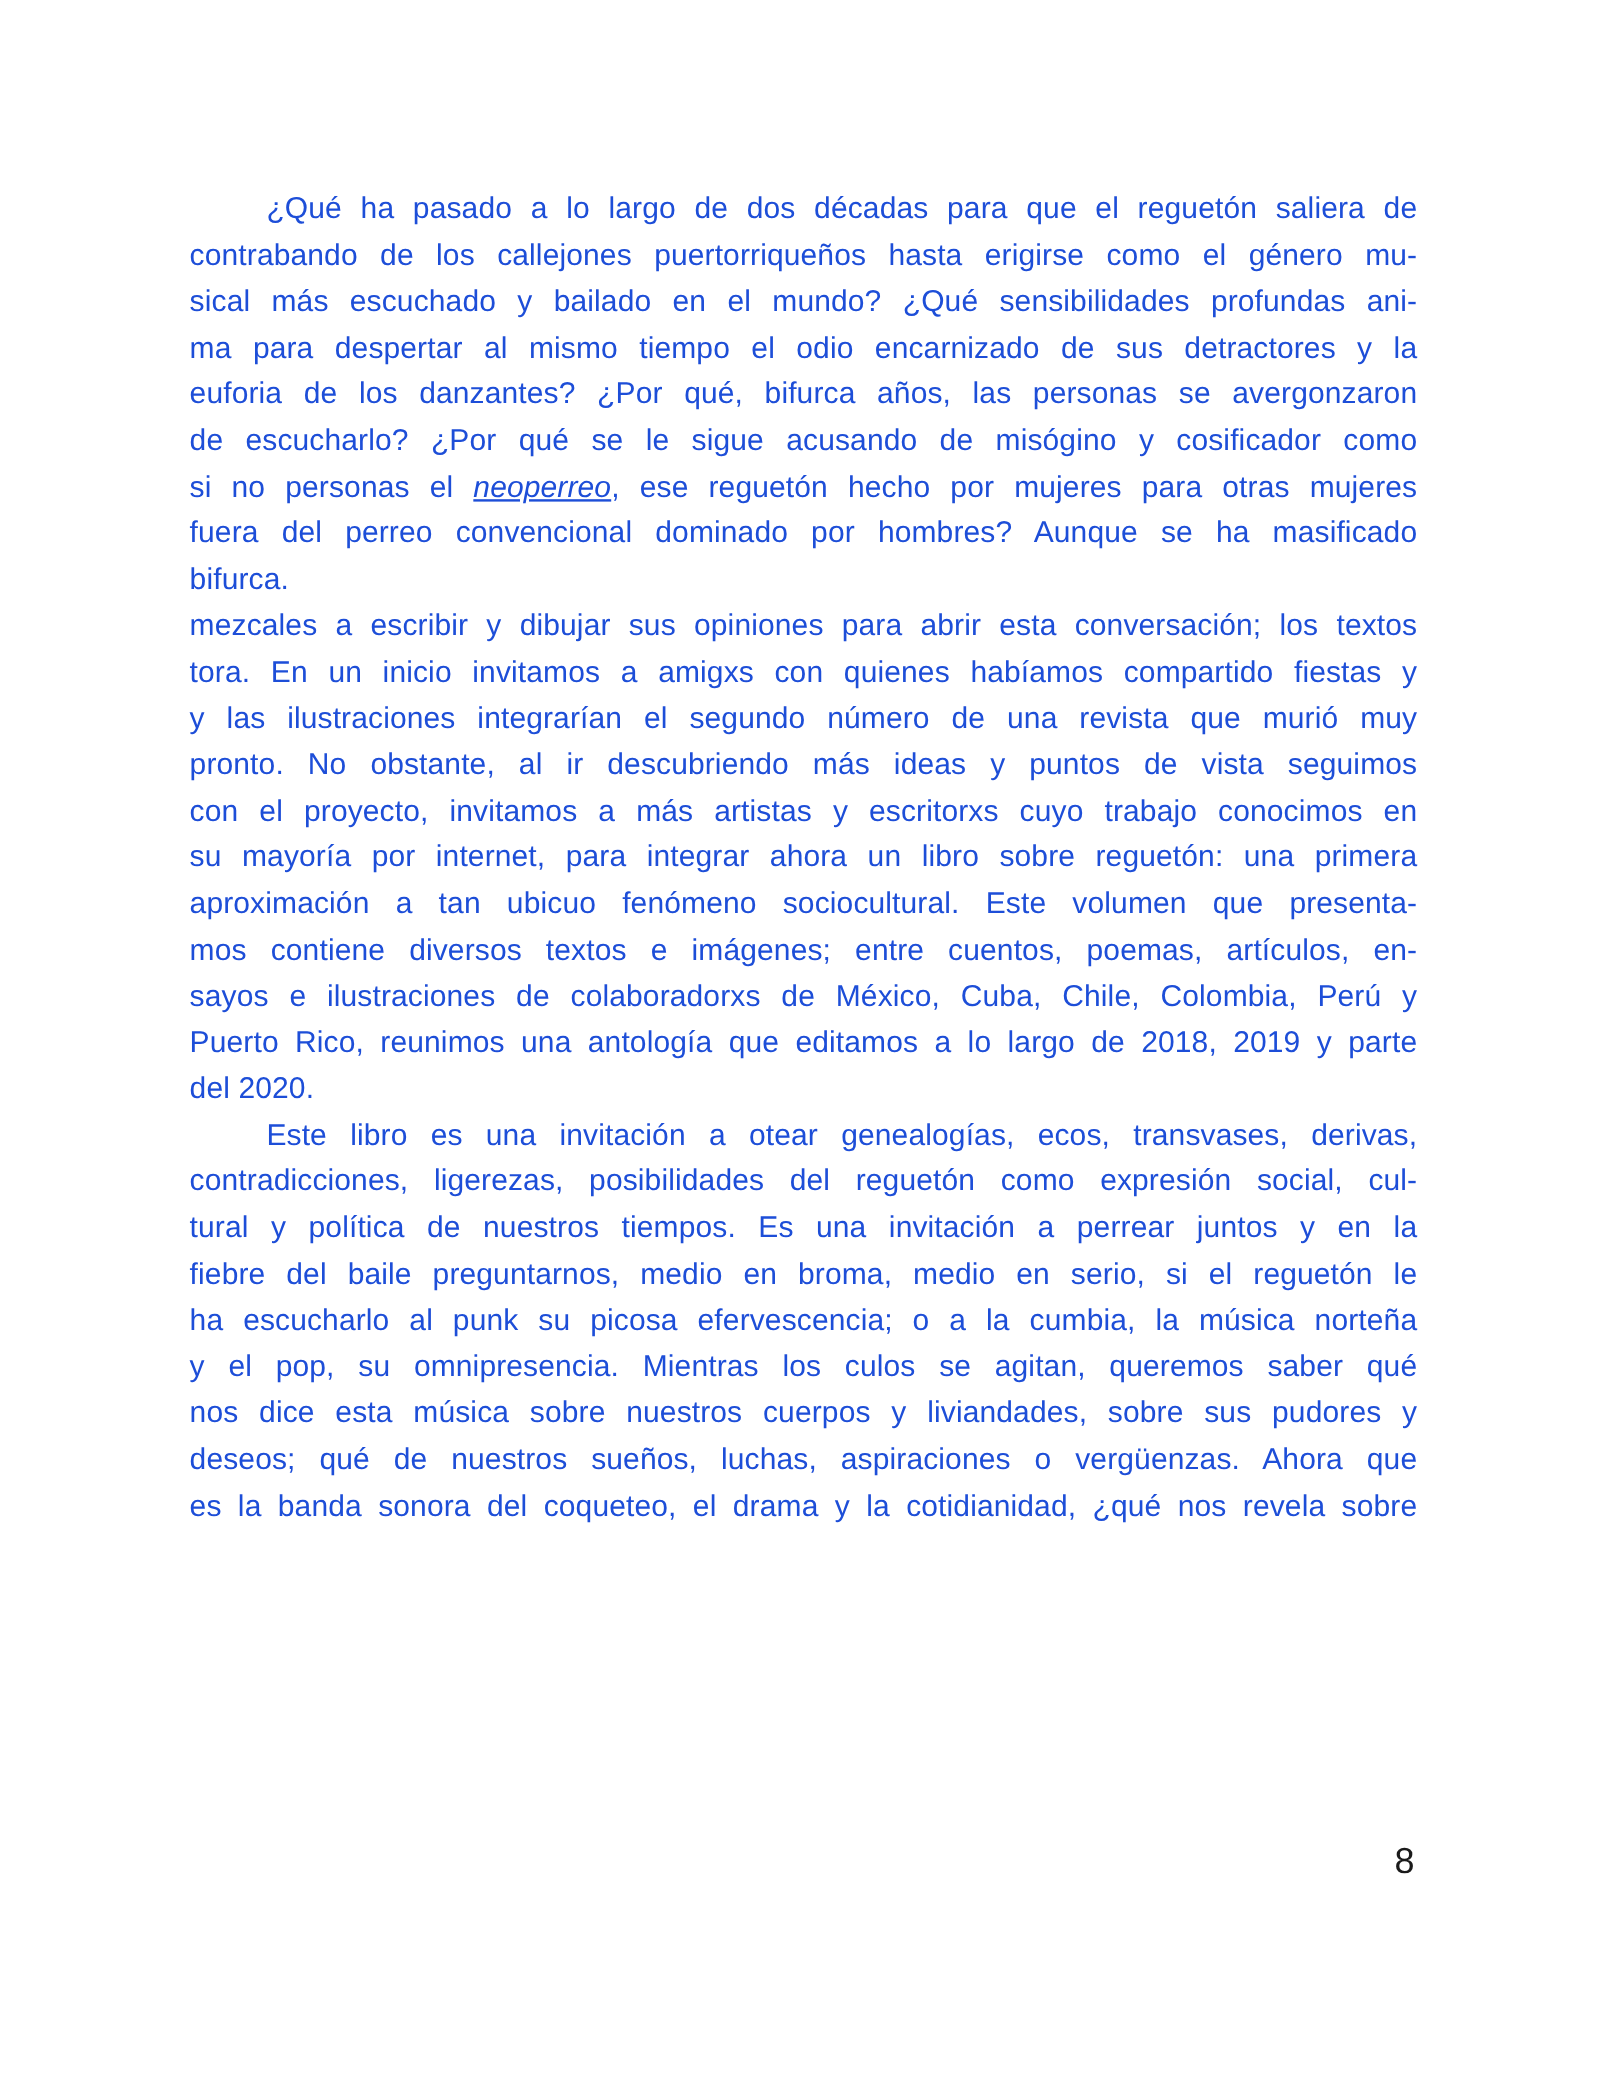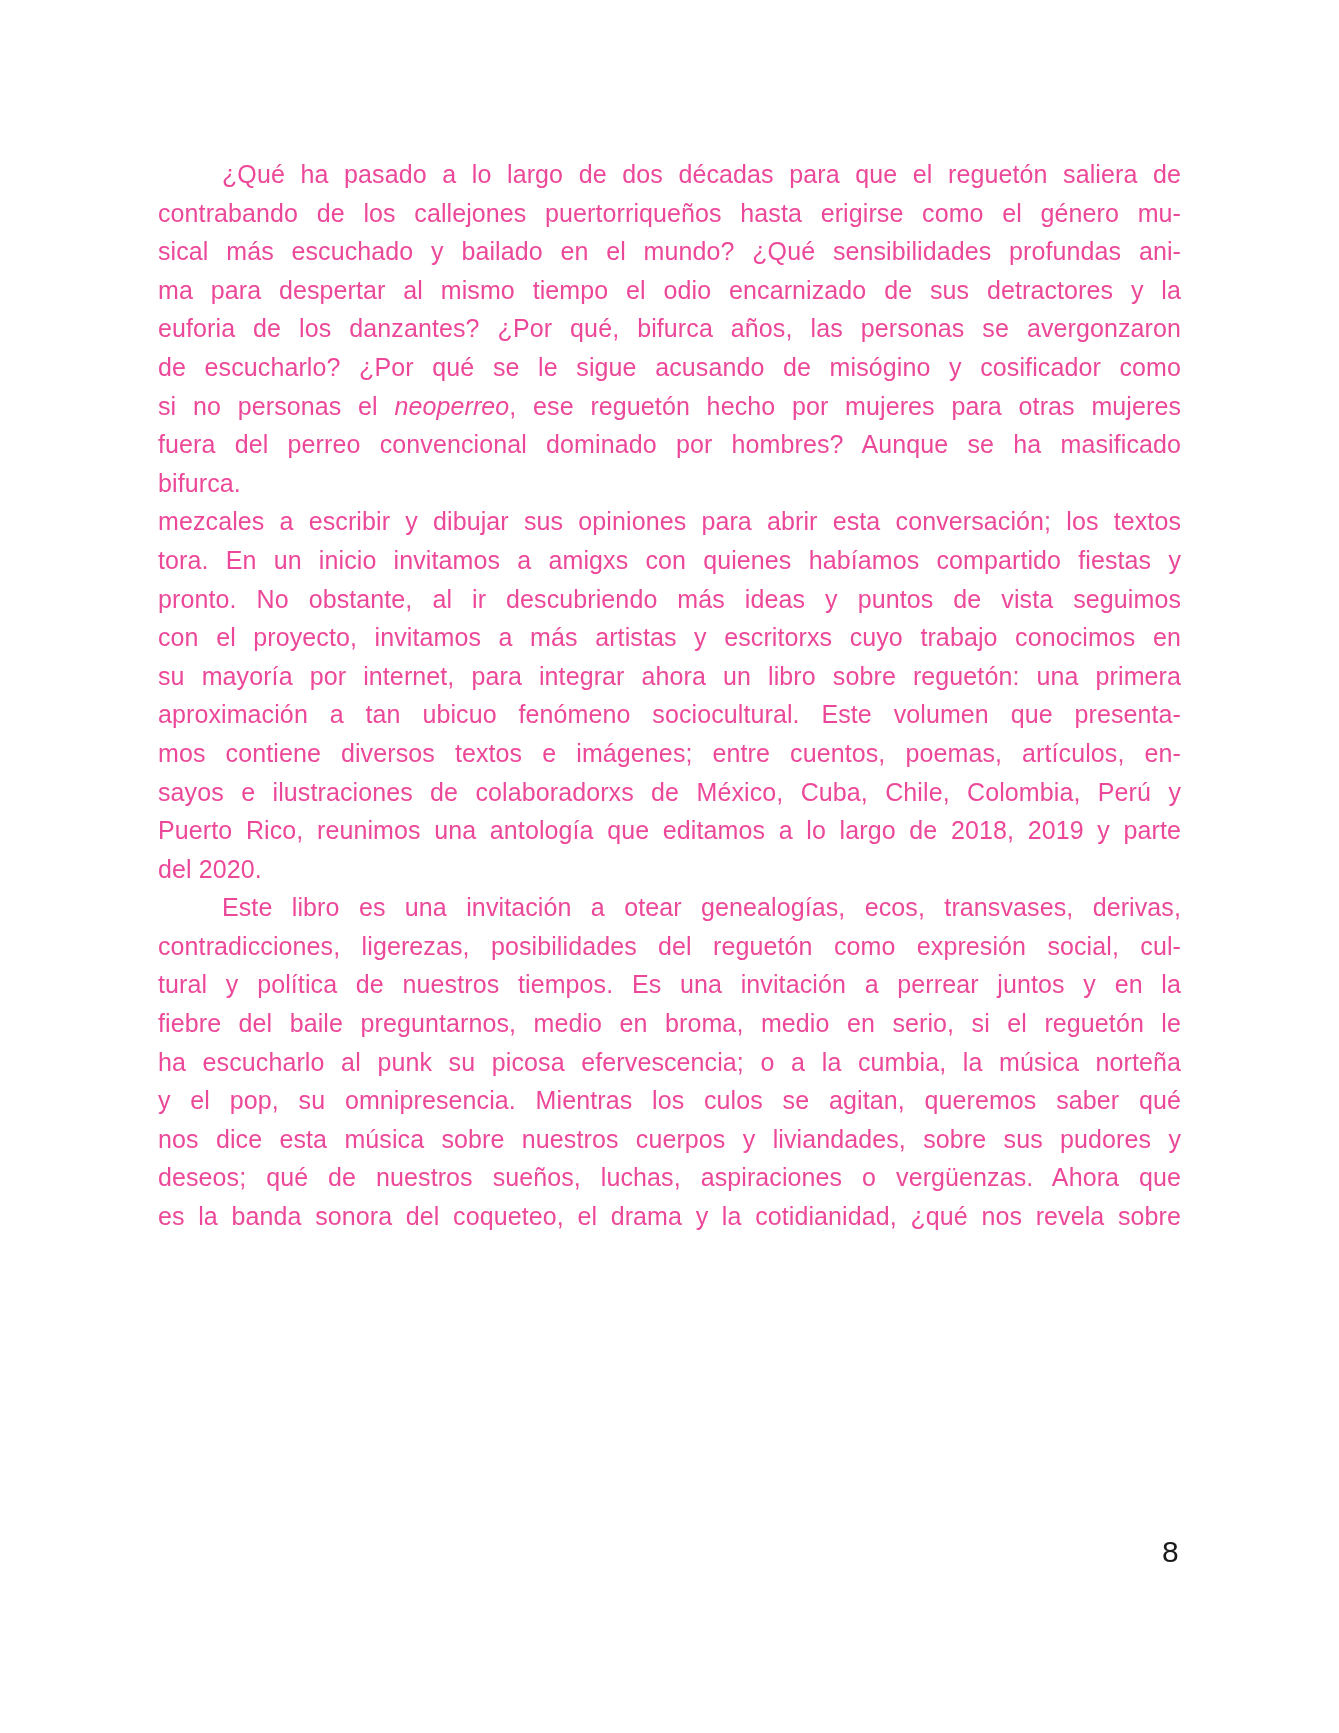--- a/index.html
+++ b/index.html
@@ -4,30 +4,30 @@
 <style>
   html, body { margin:0; padding:0; background:#ffffff; }
   body { width:1339px; height:1733px; position:relative; overflow:hidden; }
   .page { position:absolute; left:0; top:0; width:1339px; height:1733px; background:#fff; }
   .text-block { position:absolute; left:158px; top:155px; width:1023px; }
   .line {
     font-family: "Liberation Sans", sans-serif;
     font-size: 25px;
     line-height: 38.6px;
     height: 38.6px;
-    color: #ec4899;
+    color: #1d4ed8;
     text-align: justify;
     text-align-last: justify;
     white-space: nowrap;
     letter-spacing: 0.1px;
   }
   .line.last { text-align-last: left; }
   .line.indent { text-indent: 64px; }
   .line span { display:inline; }
-  .it { font-style: italic; }
+  .it { font-style: italic; text-decoration: underline; }
   .page-number {
     position:absolute; left:1162px; top:1535px;
     font-family: "Liberation Sans", sans-serif;
     font-size: 30px; color:#1a1a1a;
   }
   
   .jl { display:block; width:1023px; white-space:normal; }
   .jl::after { content:""; display:inline-block; width:100%; height:0; }
   .line.last .jl::after { display:none; }
 </style>
@@ -42,20 +42,21 @@
     <div class="line"><span class="jl">sical más escuchado y bailado en el mundo? ¿Qué sensibilidades profundas ani-</span></div>
     <div class="line"><span class="jl">ma para despertar al mismo tiempo el odio encarnizado de sus detractores y la</span></div>
     <div class="line"><span class="jl">euforia de los danzantes? ¿Por qué, bifurca años, las personas se avergonzaron</span></div>
     <div class="line"><span class="jl">de escucharlo? ¿Por qué se le sigue acusando de misógino y cosificador como</span></div>
     <div class="line"><span class="jl"><span>si no personas el </span><span class="it">neoperreo</span><span>, ese reguetón hecho por mujeres para otras mujeres</span></span></div>
     <div class="line"><span class="jl">fuera del perreo convencional dominado por hombres? Aunque se ha masificado</span></div>
     <div class="line last"><span class="jl">bifurca.</span></div>
 
     <div class="line"><span class="jl">mezcales a escribir y dibujar sus opiniones para abrir esta conversación; los textos</span></div>
     <div class="line"><span class="jl">tora. En un inicio invitamos a amigxs con quienes habíamos compartido fiestas y</span></div>
+    <div class="line"><span class="jl">y las ilustraciones integrarían el segundo número de una revista que murió muy</span></div>
     <div class="line"><span class="jl">pronto. No obstante, al ir descubriendo más ideas y puntos de vista seguimos</span></div>
     <div class="line"><span class="jl">con el proyecto, invitamos a más artistas y escritorxs cuyo trabajo conocimos en</span></div>
     <div class="line"><span class="jl">su mayoría por internet, para integrar ahora un libro sobre reguetón: una primera</span></div>
     <div class="line"><span class="jl">aproximación a tan ubicuo fenómeno sociocultural. Este volumen que presenta-</span></div>
     <div class="line"><span class="jl">mos contiene diversos textos e imágenes; entre cuentos, poemas, artículos, en-</span></div>
     <div class="line"><span class="jl">sayos e ilustraciones de colaboradorxs de México, Cuba, Chile, Colombia, Perú y</span></div>
     <div class="line"><span class="jl">Puerto Rico, reunimos una antología que editamos a lo largo de 2018, 2019 y parte</span></div>
     <div class="line last"><span class="jl">del 2020.</span></div>
 
     <div class="line indent"><span class="jl">Este libro es una invitación a otear genealogías, ecos, transvases, derivas,</span></div>

